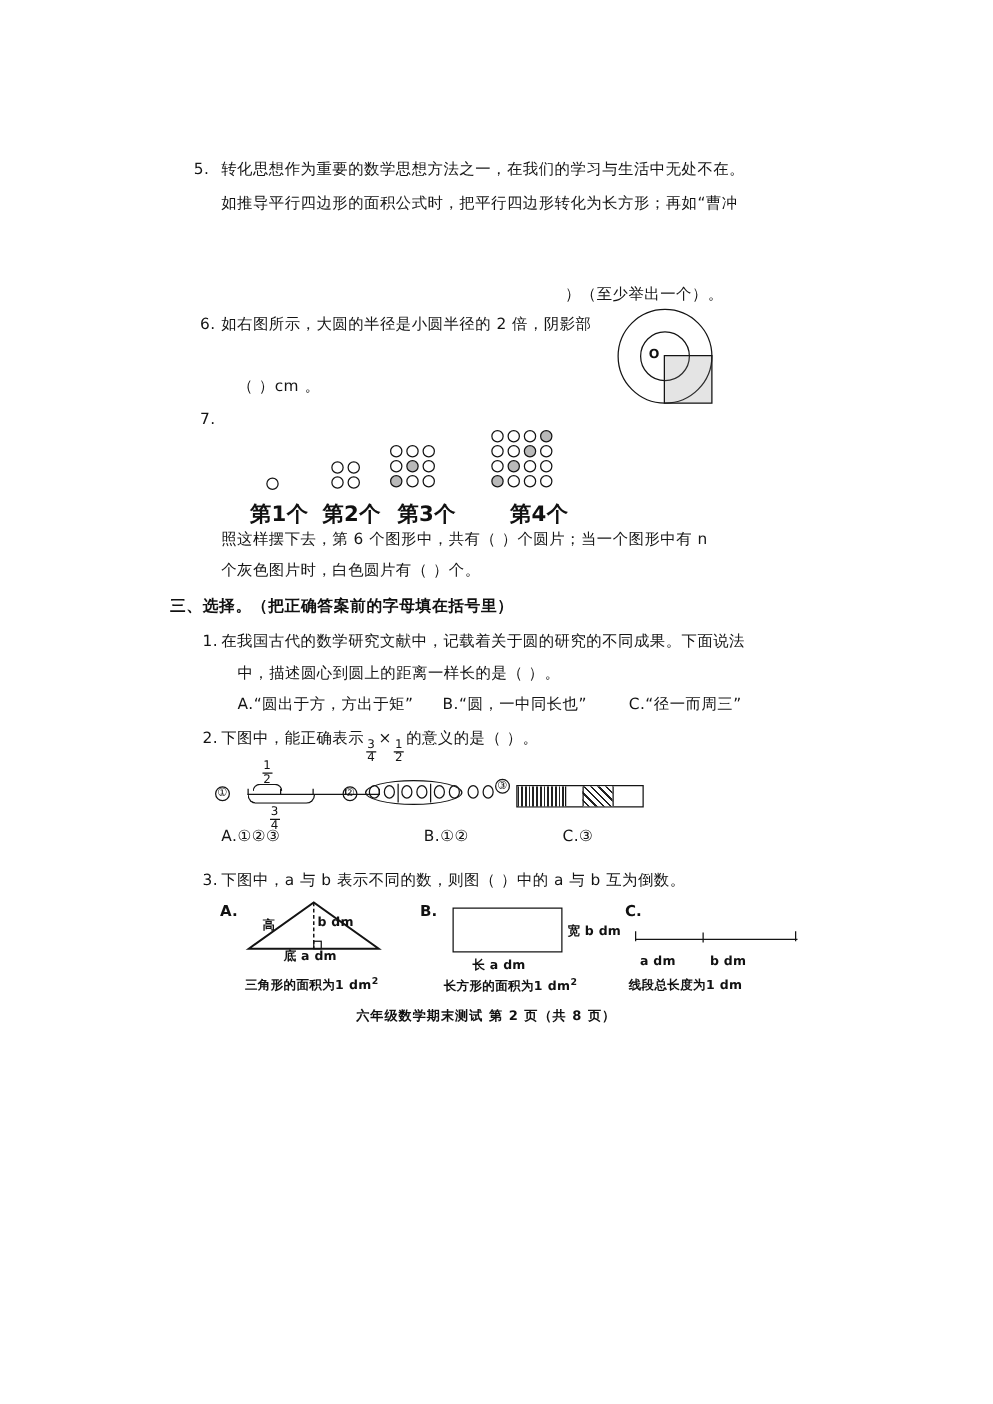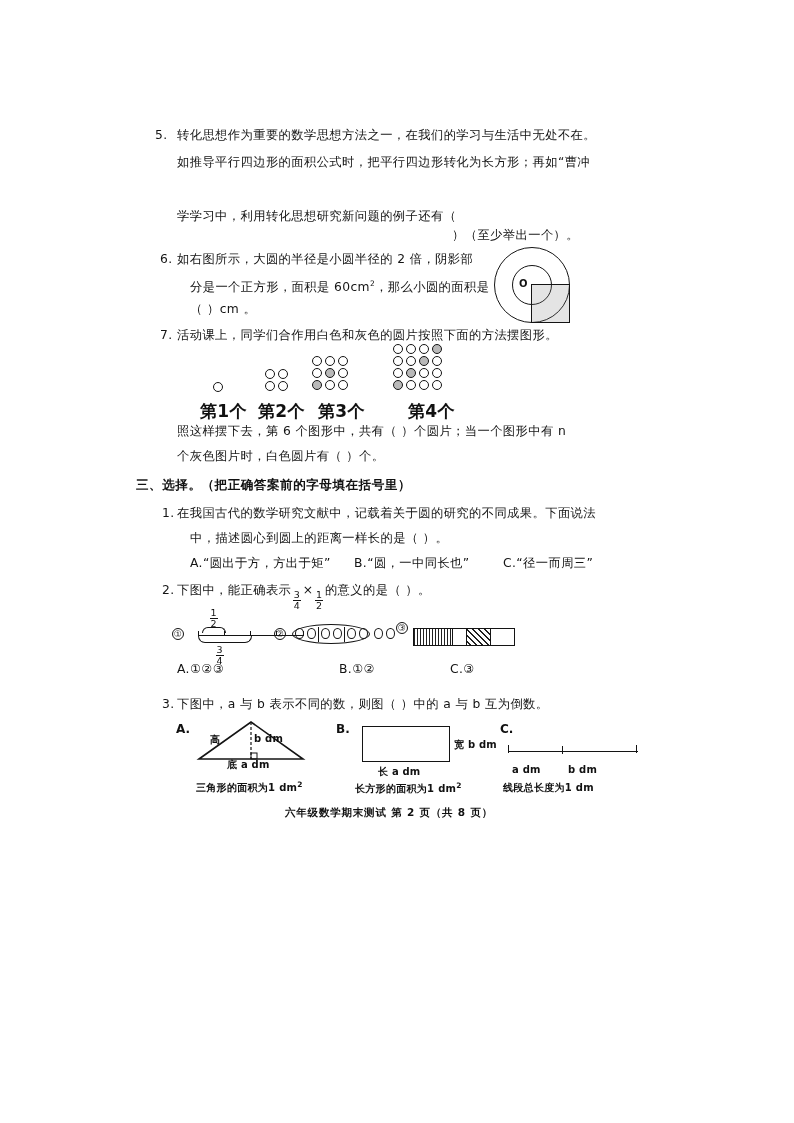--- a/index.html
+++ b/index.html
@@ -228,39 +228,34 @@
 </head>
 <body>
 
 <div class="page">
 
   <div class="qline" style="left:155px; top:128px;">
     <span>5.</span>
   </div>
   <div class="qline" style="left:177px; top:128px;">转化思想作为重要的数学思想方法之一，在我们的学习与生活中无处不在。</div>
   <div class="qline" style="left:177px; top:155px;">如推导平行四边形的面积公式时，把平行四边形转化为长方形；再如“曹冲</div>
-  <div class="qline" style="left:177px; top:209px;">学学习中，利用转化思想研究新问题的例子还有（</div>
   <div class="qline" style="left:452px; top:228px;">）（至少举出一个）。</div>
 
   <div class="qline" style="left:160px; top:252px;">6.</div>
   <div class="qline" style="left:177px; top:252px;">如右图所示，大圆的半径是小圆半径的 2 倍，阴影部</div>
-  <div class="qline" style="left:190px; top:277px;">
-    <span>分是一个正方形，面积是 60cm</span><span class="sup">2</span><span>，那么小圆的面积是</span>
-  </div>
   <div class="qline" style="left:190px; top:302px;">（          ）cm 。</div>
 
   <div class="fig6" style="left:494px; top:245px; width:108px; height:78px;">
     <div class="bigcircle" style="left:0px; top:2px; width:74px; height:74px;"></div>
     <div class="smallcircle" style="left:18px; top:20px; width:38px; height:38px;"></div>
     <div class="sqshade" style="left:37px; top:39px; width:37px; height:37px;"></div>
     <div class="olabel" style="left:25px; top:33px;">O</div>
   </div>
 
   <div class="qline" style="left:160px; top:328px;">7.</div>
-  <div class="qline" style="left:177px; top:328px;">活动课上，同学们合作用白色和灰色的圆片按照下面的方法摆图形。</div>
 
   <div class="pattern" style="left:213px; top:382px;">
     <div class="dotrow">
         <div class="dot"></div>
       </div>
   </div>
   <div class="patlabel" style="left:200px; top:400px;">第1个</div>
 
   <div class="pattern" style="left:265px; top:369px;">
     <div class="dotrow">

